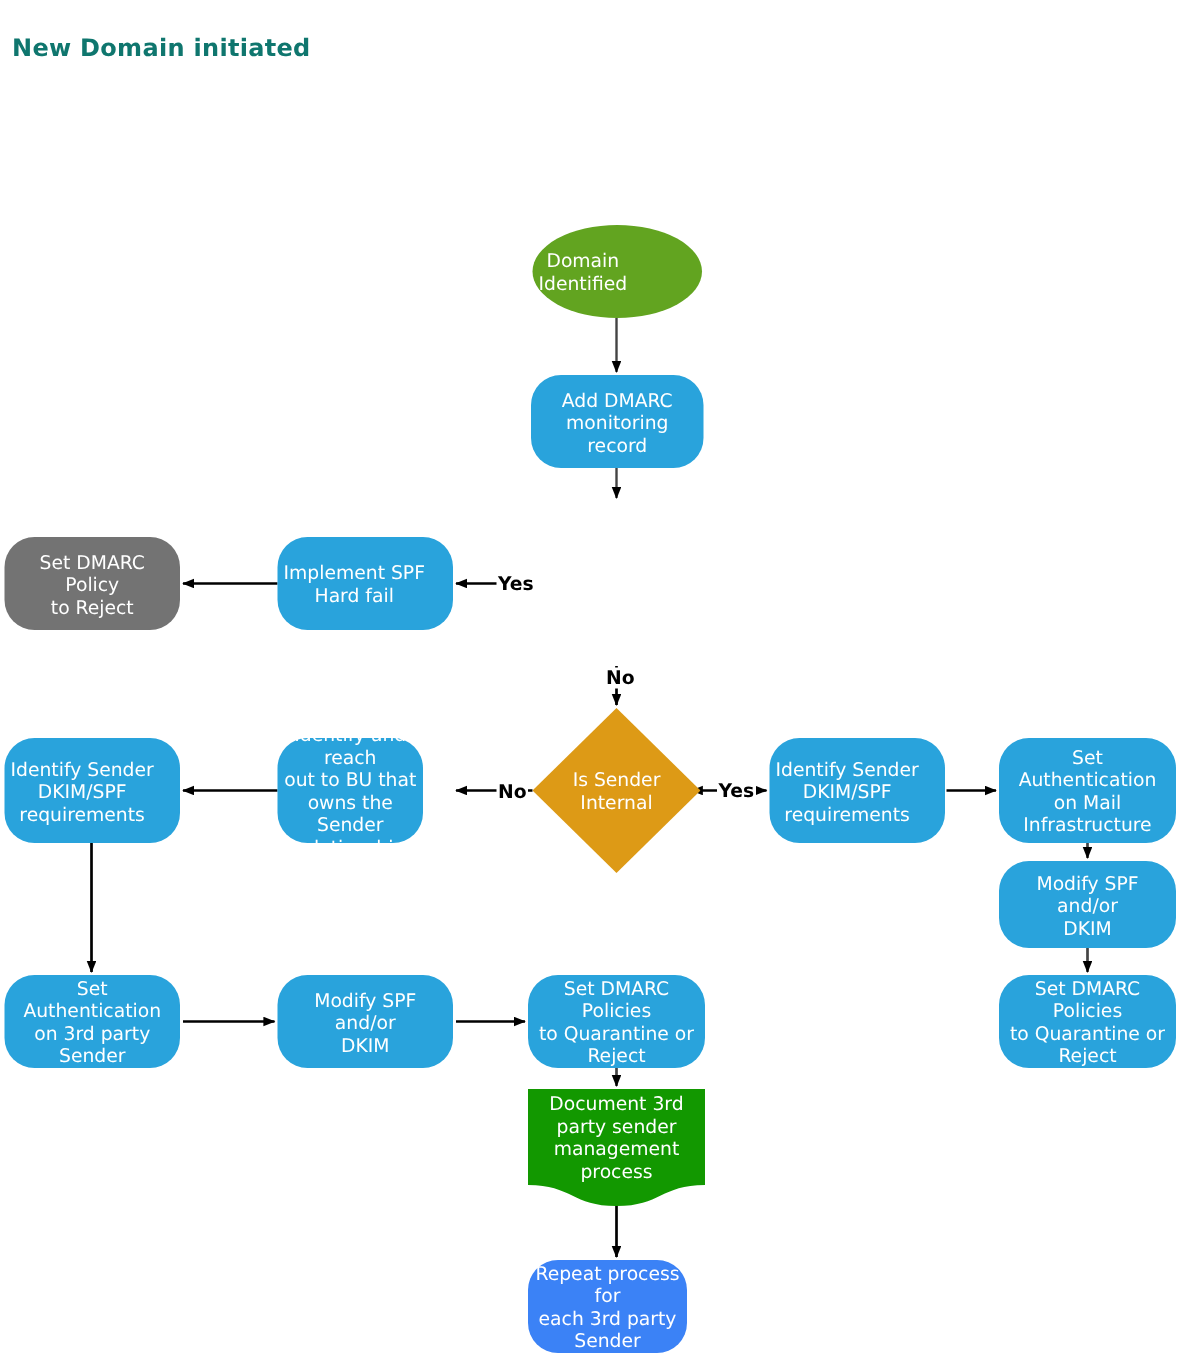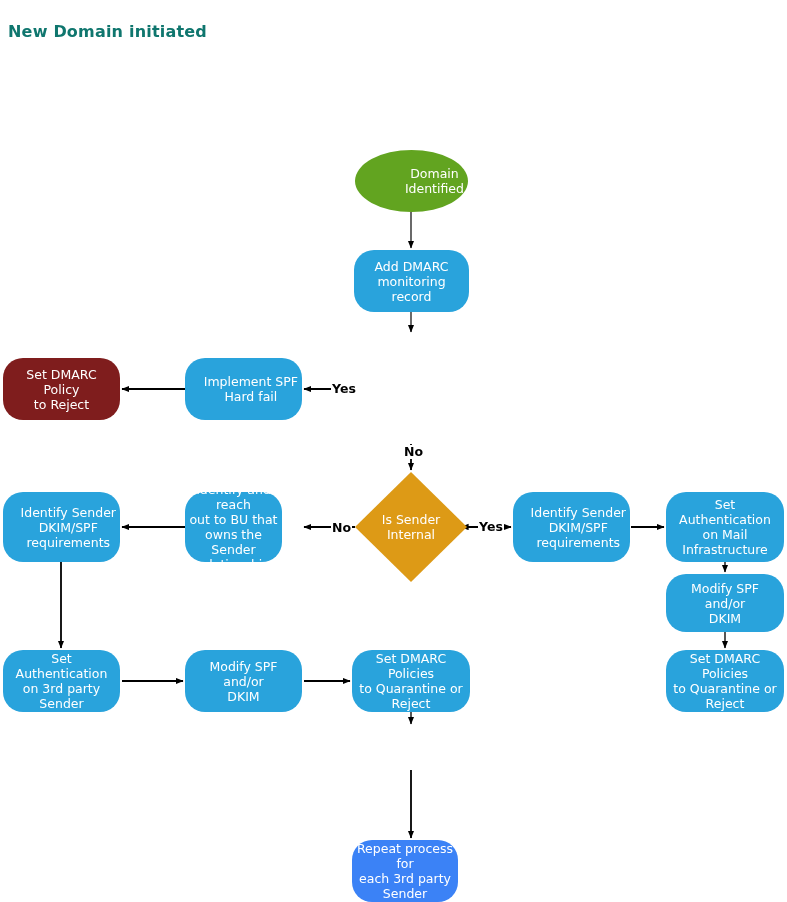--- a/index.html
+++ b/index.html
@@ -26,21 +26,21 @@
     font-weight: bold;
     color: #666666;
     letter-spacing: 0.2px;
     white-space: nowrap;
   }
   .node {
     position: absolute;
     box-sizing: border-box;
     display: flex;
     align-items: center;
-    justify-content: flex-end;
+    justify-content: flex-start;
     text-align: center;
     color: #ffffff;
     font-size: 12.5px;
     line-height: 15px;
     font-weight: normal;
     padding: 2px 4px;
   }
   .node-process {
     border-radius: 20px;
   }
@@ -156,21 +156,21 @@
 
   <div class="node node-process" style="left: 354px; top: 250px; width: 115px; height: 62px; background: rgb(41, 163, 220);">
       <span>Add DMARC<br>monitoring record</span>
     </div>
 
 
   <div class="node node-process" style="left: 185px; top: 358px; width: 117px; height: 62px; background: rgb(41, 163, 220);">
       <span>Implement SPF<br>Hard fail</span>
     </div>
 
-  <div class="node node-process" style="left: 3px; top: 358px; width: 117px; height: 62px; background: #7f1d1d;">
+  <div class="node node-process" style="left: 3px; top: 358px; width: 117px; height: 62px; background: #737373;">
       <span>Set DMARC Policy<br>to Reject</span>
     </div>
 
   <div class="node node-decision" style="left: 355px; top: 472px; width: 112px; height: 110px;">
       <svg class="decision-shape" viewBox="0 0 100 100" preserveAspectRatio="none">
         <polygon points="50,0 100,50 50,100 0,50" fill="#dd9a16"></polygon>
       </svg>
       <div class="decision-label">Is Sender<br>Internal</div>
     </div>
 
@@ -203,20 +203,26 @@
     </div>
 
   <div class="node node-process" style="left: 185px; top: 650px; width: 117px; height: 62px; background: rgb(41, 163, 220);">
       <span>Modify SPF and/or<br>DKIM</span>
     </div>
 
   <div class="node node-process" style="left: 352px; top: 650px; width: 118px; height: 62px; background: rgb(41, 163, 220);">
       <span>Set DMARC Policies<br>to Quarantine or<br>Reject</span>
     </div>
 
+  <div class="node node-document" style="left: 352px; top: 726px; width: 118px; height: 78px;">
+      <svg class="document-shape" viewBox="0 0 100 100" preserveAspectRatio="none">
+        <path d="M0,0 L100,0 L100,82 C75,82 75,100 50,100 C25,100 25,82 0,82 Z" fill="#129800"></path>
+      </svg>
+      <div class="document-label">Document 3rd<br>party sender<br>management<br>process</div>
+    </div>
 
   <div class="node node-process" style="left: 352px; top: 840px; width: 106px; height: 62px; background: #3b82f6;">
       <span>Repeat process for<br>each 3rd party<br>Sender</span>
     </div>
 
   <div class="edge-label" style="left: 331px; top: 382px; color: rgb(0, 0, 0);">Yes</div>
   <div class="edge-label" style="left: 403px; top: 445px; color: rgb(0, 0, 0);">No</div>
   <div class="edge-label" style="left: 331px; top: 521px; color: rgb(0, 0, 0);">No</div>
   <div class="edge-label" style="left: 478px; top: 520px; color: rgb(0, 0, 0);">Yes</div>
 

